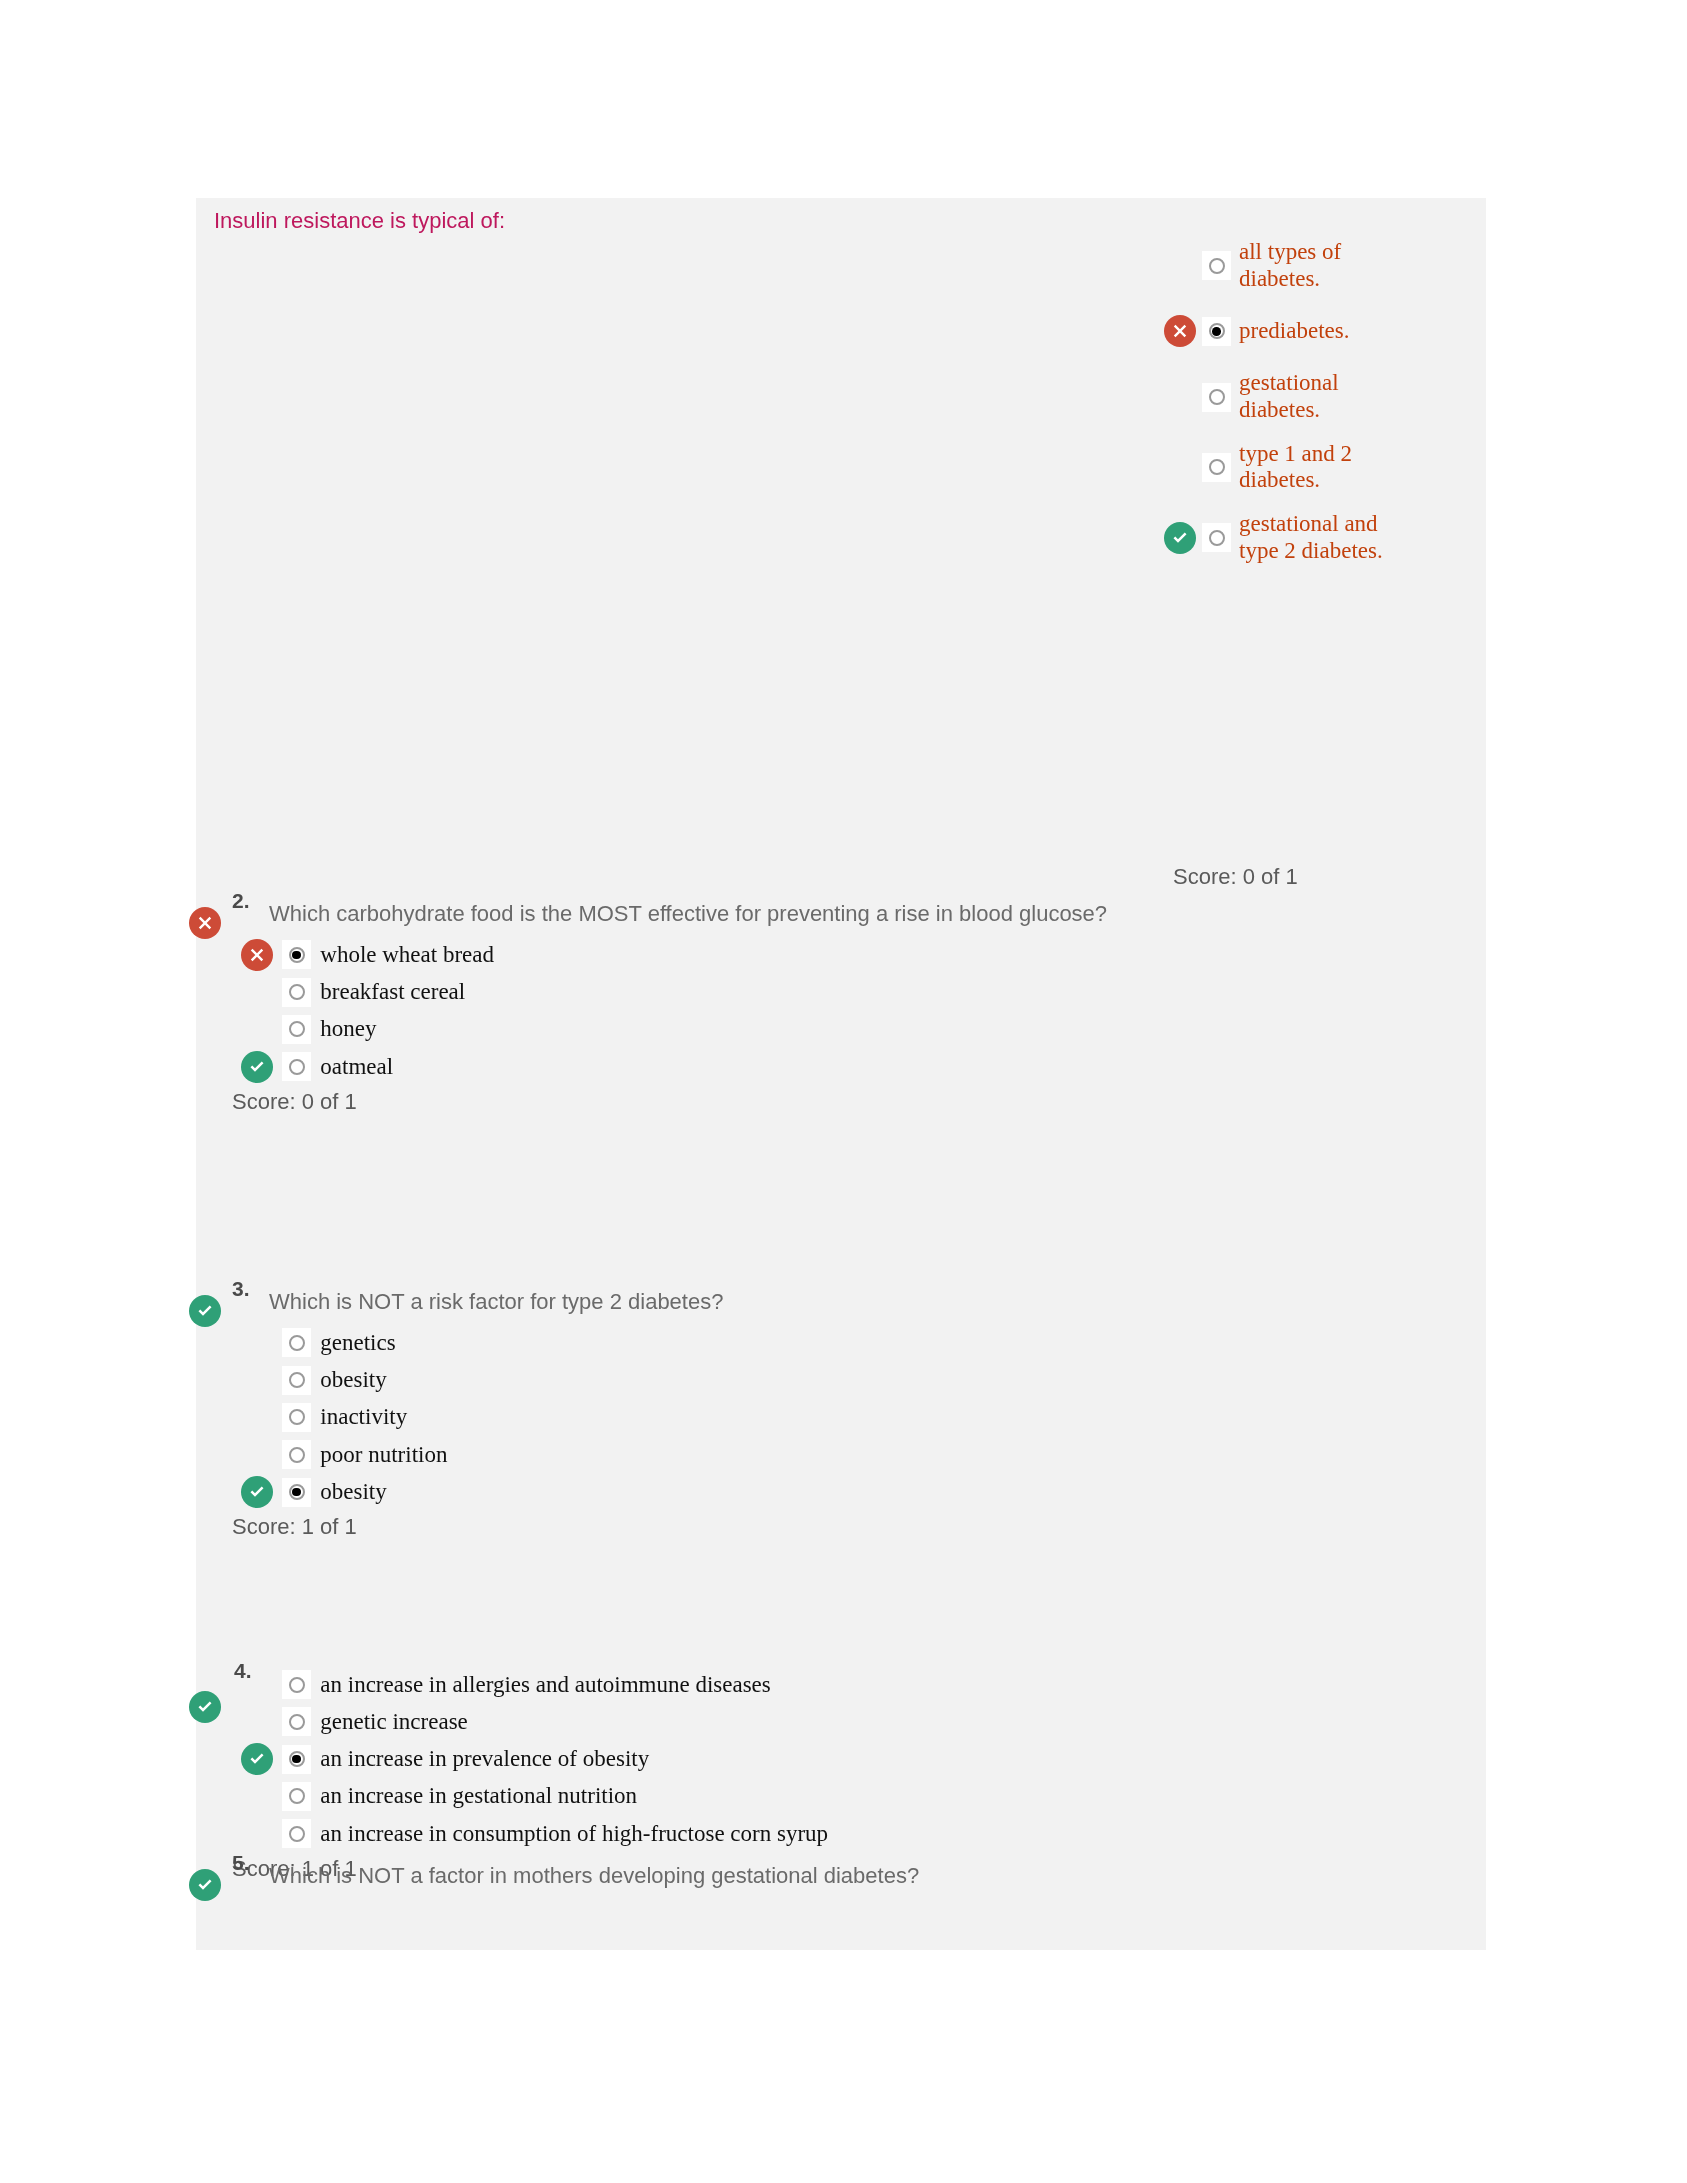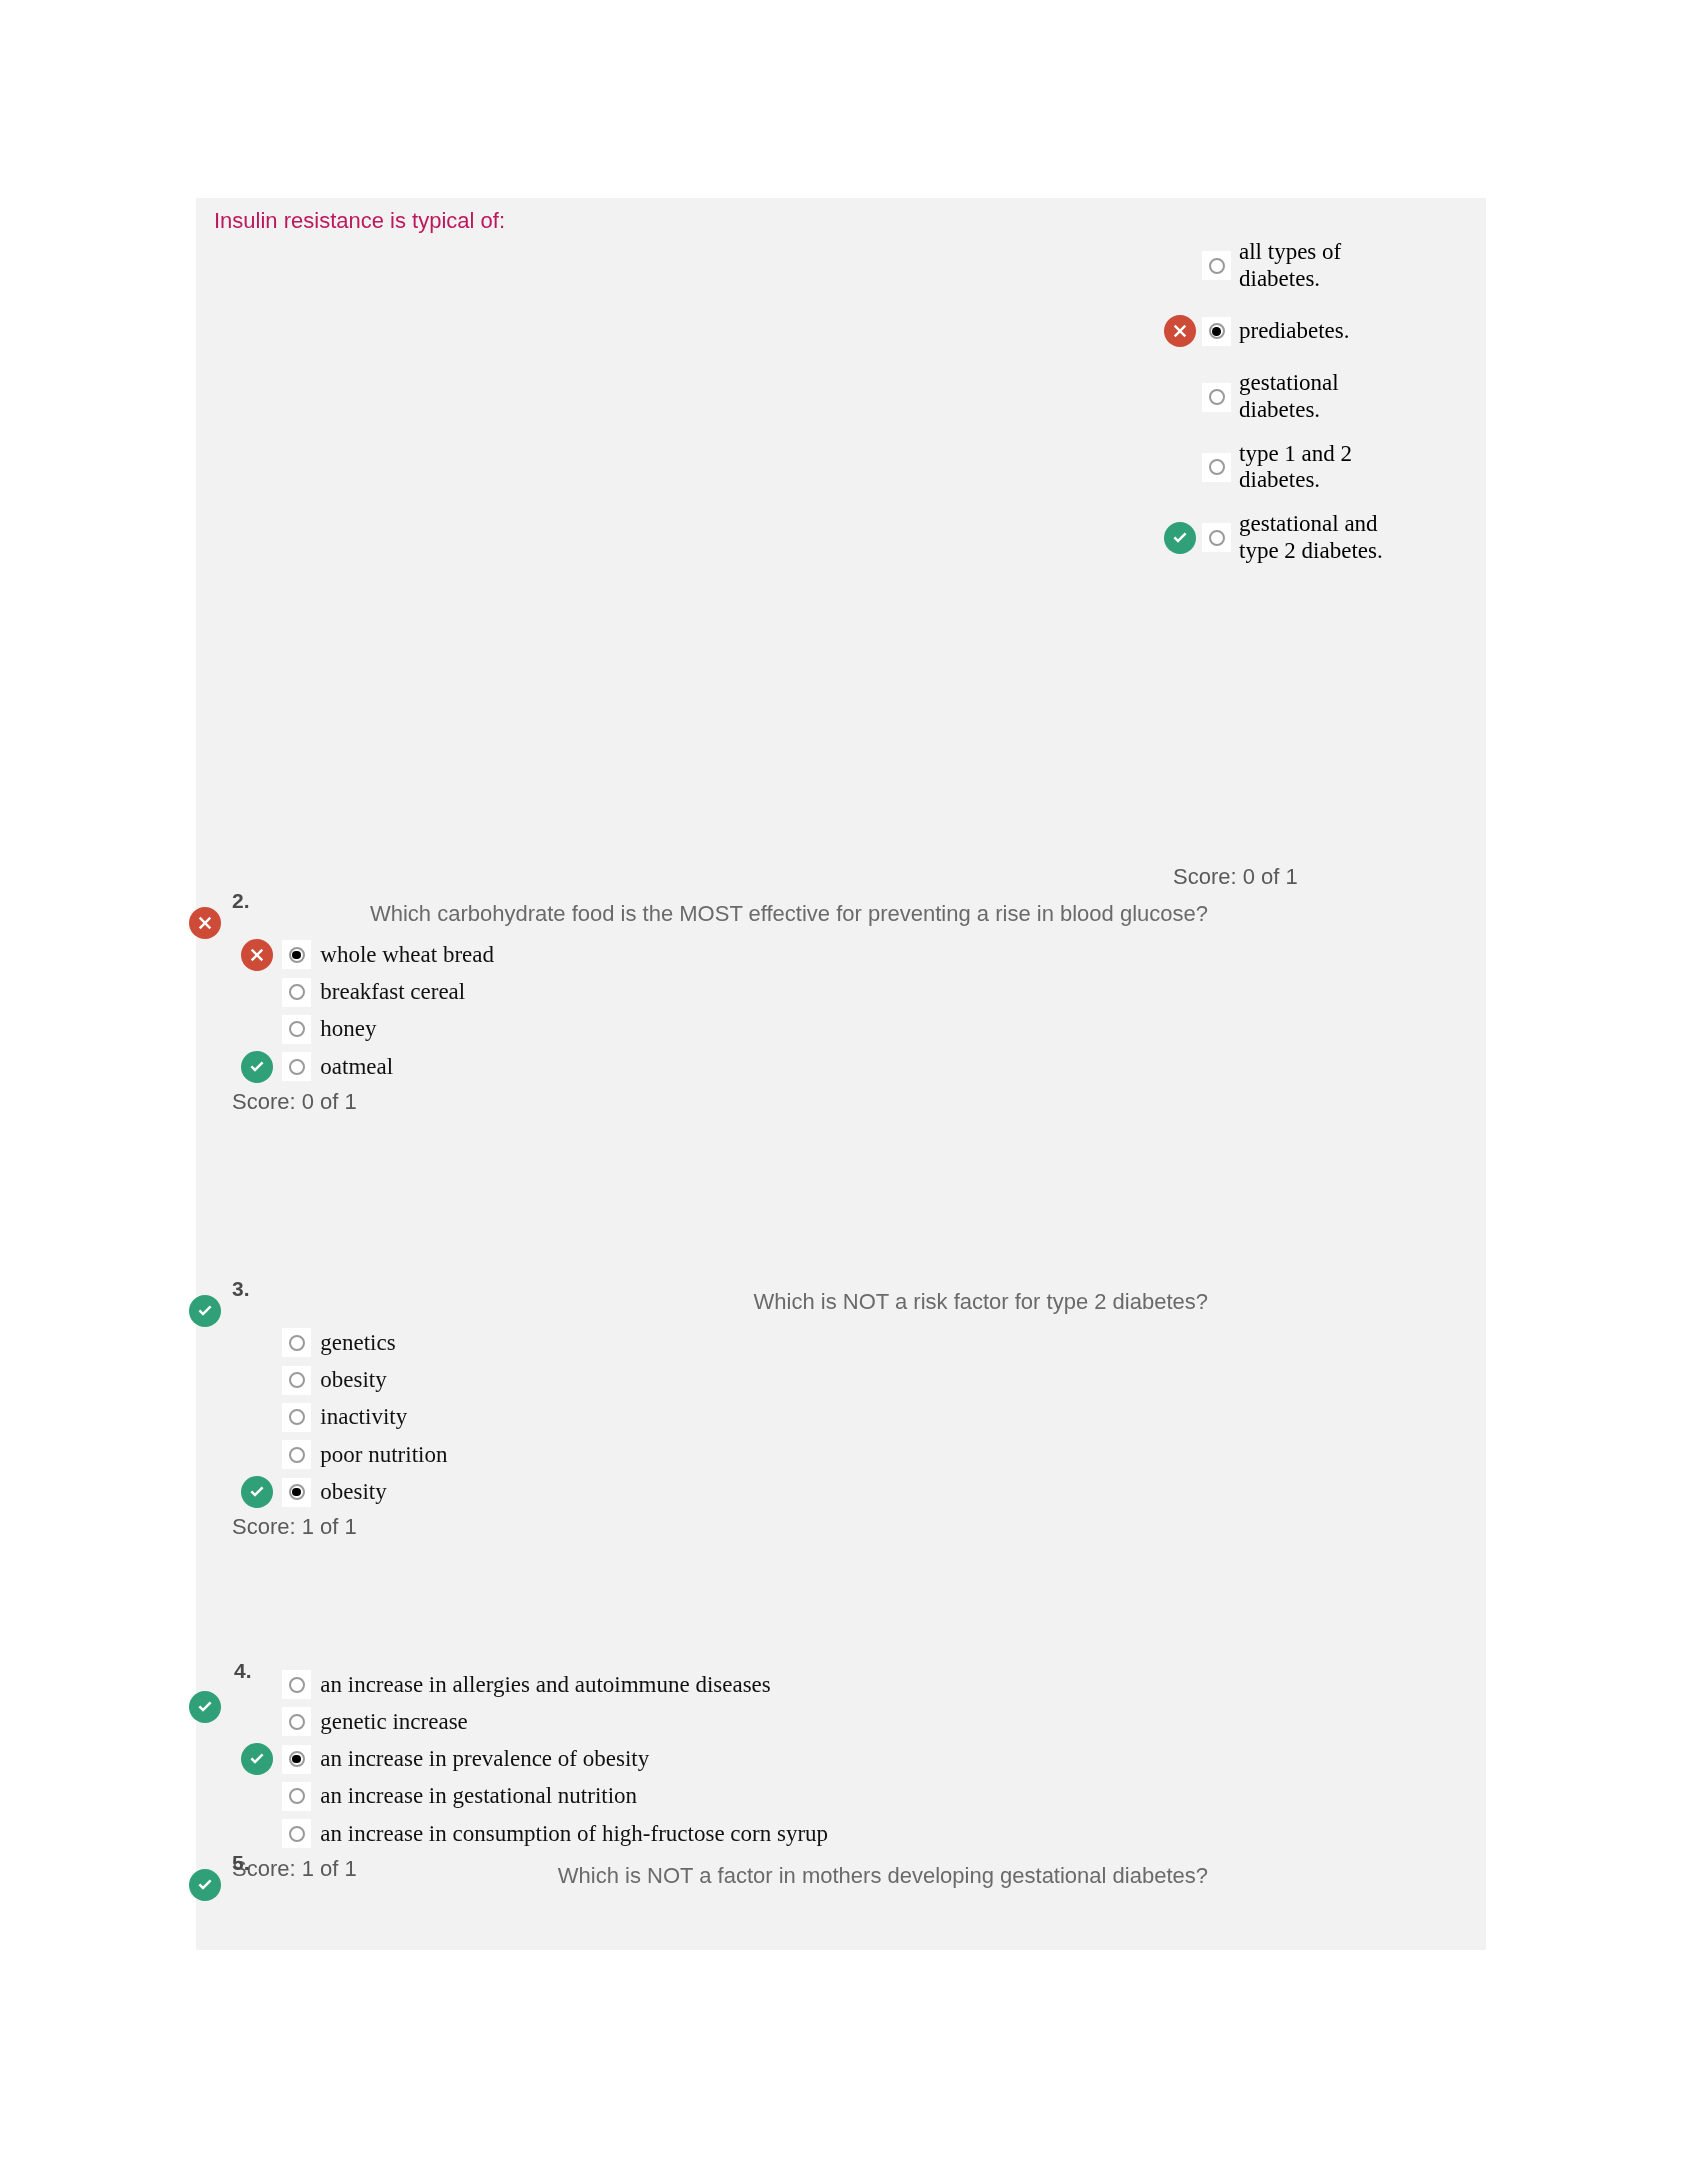--- a/index.html
+++ b/index.html
@@ -56,21 +56,21 @@
   .q1-opt {
     position: relative;
     display: flex;
     align-items: center;
     min-height: 44px;
     margin-bottom: 17px;
   }
   .q1-opt-text {
     font-family: "Liberation Serif", serif;
     font-size: 23px;
-    color: #000000;
+    color: #c2410c;
     line-height: 1.16;
     margin-left: 8px;
     width: 152px;
   }
 
   
   .radio-box {
     flex: 0 0 auto;
     width: 29px;
     height: 29px;
@@ -143,21 +143,20 @@
     color: #4a4a4a;
     font-family: "Liberation Sans", sans-serif;
   }
   .q-text {
     margin-left: 73px;
     font-size: 22px;
     color: #6a6a6a;
     font-family: "Liberation Sans", sans-serif;
     line-height: 1.42;
     width: 939px;
-    text-align: right;
   }
   .q-head .mark { left: -6.6px; top: 9.3px; }
 
   .q-options {
     margin-left: 86px;
     margin-top: 10.6px;
   }
   .q-opt {
     position: relative;
     display: flex;

